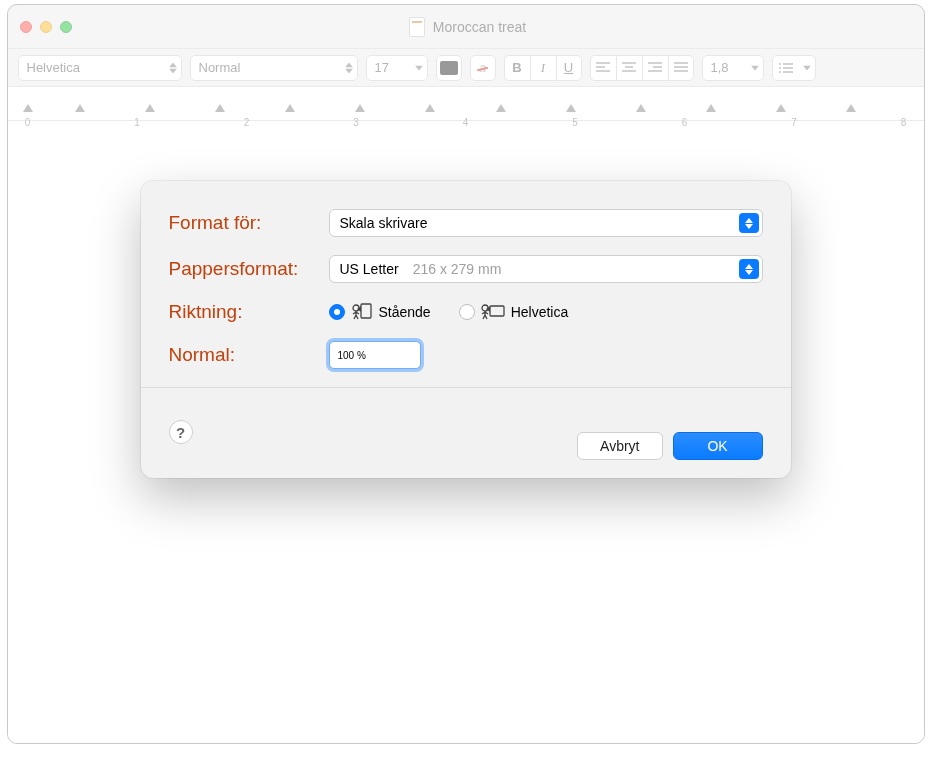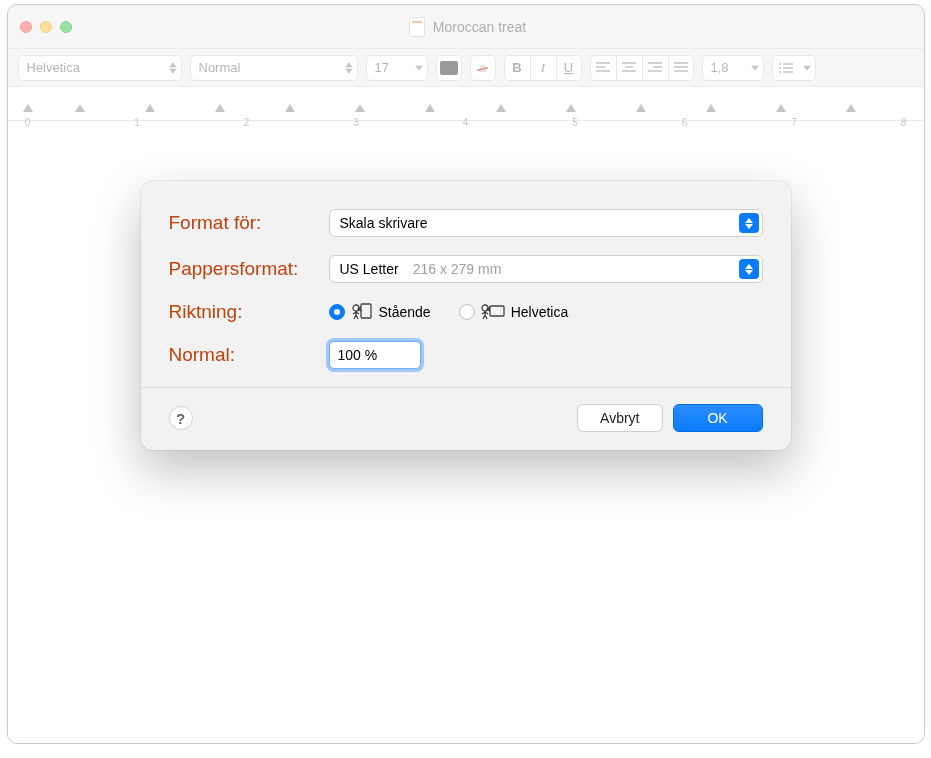--- a/index.html
+++ b/index.html
@@ -119,35 +119,36 @@
 .dsel .stepper svg{display:block;}
 .dim{color:#a0a0a0;margin-left:14px;}
 .radio-row{display:flex;align-items:center;gap:28px;flex:1;}
 .radio-item{display:flex;align-items:center;gap:6px;font-size:14px;}
 .radio{width:16px;height:16px;border-radius:50%;border:1px solid #bfbfbf;background:#fff;display:flex;align-items:center;justify-content:center;}
 .radio.checked{border-color:#0a7bff;background:#0a7bff;}
 .radio.checked::after{content:"";width:6px;height:6px;border-radius:50%;background:#fff;}
 .orient-icon{display:inline-flex;align-items:center;}
 .scale-input{
   width:92px;height:28px;background:#fff;border:1px solid #cfcfcf;border-radius:5px;
-  padding:0 8px;font-size:14px;display:flex;align-items:center;
+  padding:0 8px;font-size:10px;display:flex;align-items:center;
   box-shadow:0 0 0 3px rgba(10,123,255,0.35);border-color:#6faeff;
 }
 .dsep{height:1px;background:#dcdcdc;margin:4px -28px 0;}
 .dfooter{
   display:flex;align-items:center;padding:16px 0 18px;
 }
 .help{
   width:24px;height:24px;border-radius:50%;background:#fff;border:1px solid #cfcfcf;
   display:flex;align-items:center;justify-content:center;color:#666;font-size:15px;font-weight:600;
 }
 .spacer{flex:1;}
 .btn{
   height:28px;padding:0 22px;border-radius:6px;font-size:14px;display:flex;align-items:center;justify-content:center;
   margin-left:10px;
+  margin-top:28px;
 }
 .btn-secondary{background:#fff;border:1px solid #cfcfcf;color:#222;}
 .btn-primary{background:linear-gradient(#2a8dff,#0a7bff);color:#fff;border:1px solid #0a6ee0;font-weight:500;min-width:90px;}
 </style>
 </head>
 <body>
 
 <div class="window">
   <div class="titlebar">
     <div class="traffic">

